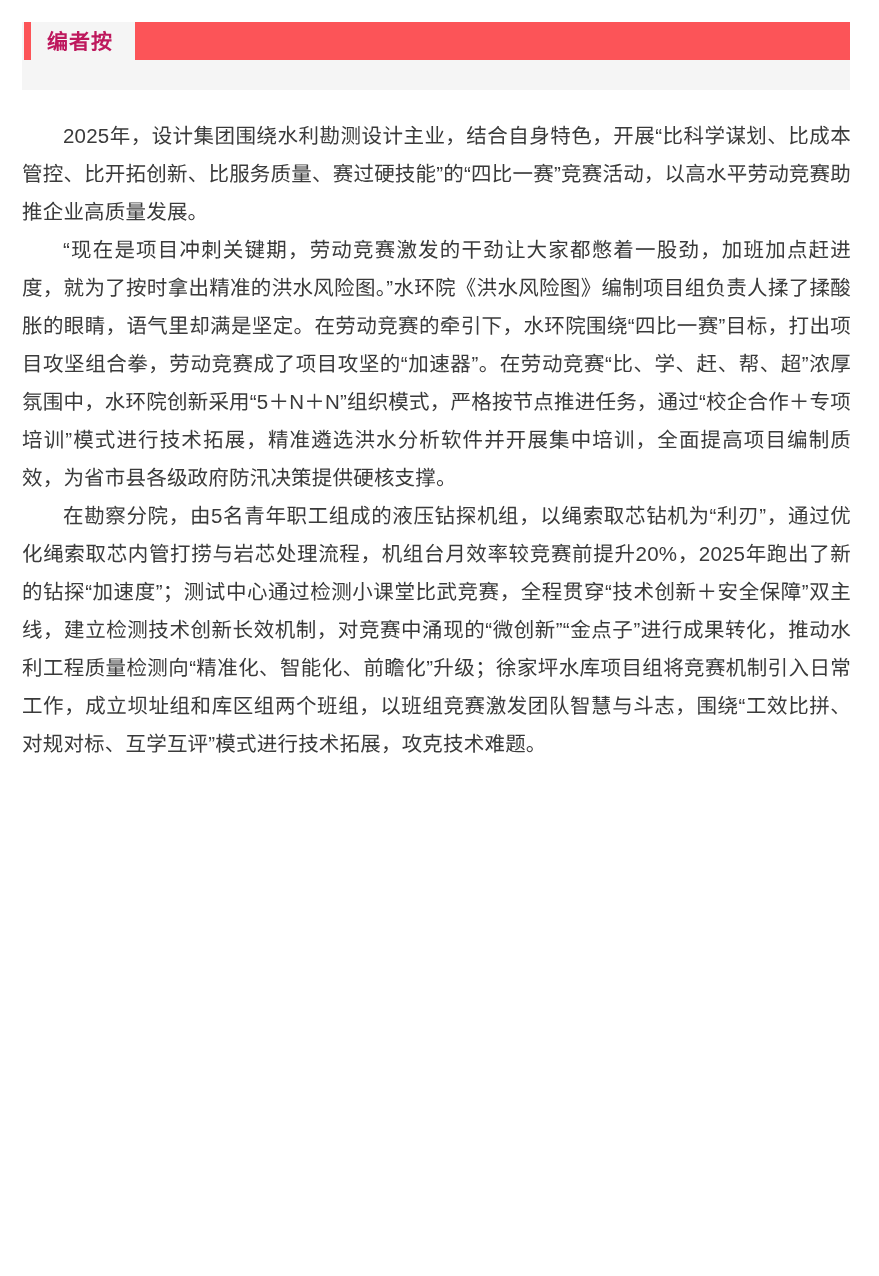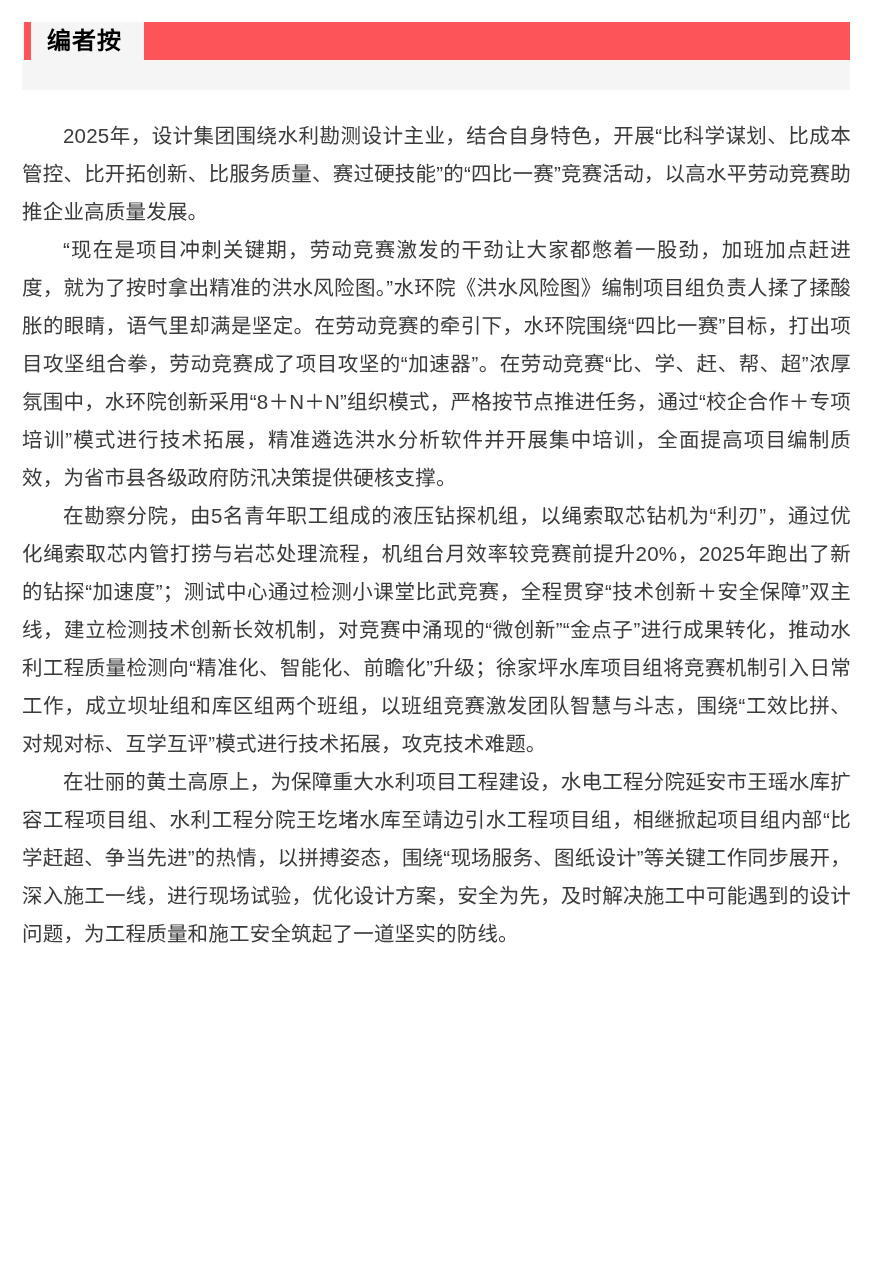--- a/index.html
+++ b/index.html
@@ -47,23 +47,23 @@
     background: #fc5458;
     flex: 0 0 7px;
     margin-left: 2px;
   }
 
   .note-label {
     flex: 0 0 auto;
     display: flex;
     align-items: center;
     padding: 0 22px 0 16px;
-    font-size: 24px;
+    font-size: 21px;
     font-weight: bold;
-    color: #000000;
+    color: #be185d;
     letter-spacing: 1px;
     line-height: 1;
     white-space: nowrap;
     text-align: center;
   }
 
   .note-bar {
     flex: 1 1 auto;
     background: #fc5458;
     margin-right: 0;
@@ -112,18 +112,17 @@
       <span class="note-accent"></span>
       <span class="note-label">编者按</span>
       <span class="note-bar"></span>
     </div>
 
 
   </section>
 
   <article class="article">
     <p>2025年，设计集团围绕水利勘测设计主业，结合自身特色，开展“比科学谋划、比成本管控、比开拓创新、比服务质量、赛过硬技能”的“四比一赛”竞赛活动，以高水平劳动竞赛助推企业高质量发展。</p>
-    <p>“现在是项目冲刺关键期，劳动竞赛激发的干劲让大家都憋着一股劲，加班加点赶进度，就为了按时拿出精准的洪水风险图。”水环院《洪水风险图》编制项目组负责人揉了揉酸胀的眼睛，语气里却满是坚定。在劳动竞赛的牵引下，水环院围绕“四比一赛”目标，打出项目攻坚组合拳，劳动竞赛成了项目攻坚的“加速器”。在劳动竞赛“比、学、赶、帮、超”浓厚氛围中，水环院创新采用“8＋N＋N”组织模式，严格按节点推进任务，通过“校企合作＋专项培训”模式进行技术拓展，精准遴选洪水分析软件并开展集中培训，全面提高项目编制质效，为省市县各级政府防汛决策提供硬核支撑。</p>
+    <p>“现在是项目冲刺关键期，劳动竞赛激发的干劲让大家都憋着一股劲，加班加点赶进度，就为了按时拿出精准的洪水风险图。”水环院《洪水风险图》编制项目组负责人揉了揉酸胀的眼睛，语气里却满是坚定。在劳动竞赛的牵引下，水环院围绕“四比一赛”目标，打出项目攻坚组合拳，劳动竞赛成了项目攻坚的“加速器”。在劳动竞赛“比、学、赶、帮、超”浓厚氛围中，水环院创新采用“5＋N＋N”组织模式，严格按节点推进任务，通过“校企合作＋专项培训”模式进行技术拓展，精准遴选洪水分析软件并开展集中培训，全面提高项目编制质效，为省市县各级政府防汛决策提供硬核支撑。</p>
     <p>在勘察分院，由5名青年职工组成的液压钻探机组，以绳索取芯钻机为“利刃”，通过优化绳索取芯内管打捞与岩芯处理流程，机组台月效率较竞赛前提升20%，2025年跑出了新的钻探“加速度”；测试中心通过检测小课堂比武竞赛，全程贯穿“技术创新＋安全保障”双主线，建立检测技术创新长效机制，对竞赛中涌现的“微创新”“金点子”进行成果转化，推动水利工程质量检测向“精准化、智能化、前瞻化”升级；徐家坪水库项目组将竞赛机制引入日常工作，成立坝址组和库区组两个班组，以班组竞赛激发团队智慧与斗志，围绕“工效比拼、对规对标、互学互评”模式进行技术拓展，攻克技术难题。</p>
-    <p>在壮丽的黄土高原上，为保障重大水利项目工程建设，水电工程分院延安市王瑶水库扩容工程项目组、水利工程分院王圪堵水库至靖边引水工程项目组，相继掀起项目组内部“比学赶超、争当先进”的热情，以拼搏姿态，围绕“现场服务、图纸设计”等关键工作同步展开，深入施工一线，进行现场试验，优化设计方案，安全为先，及时解决施工中可能遇到的设计问题，为工程质量和施工安全筑起了一道坚实的防线。</p>
   </article>
 
 </div>
 
 </body></html>

